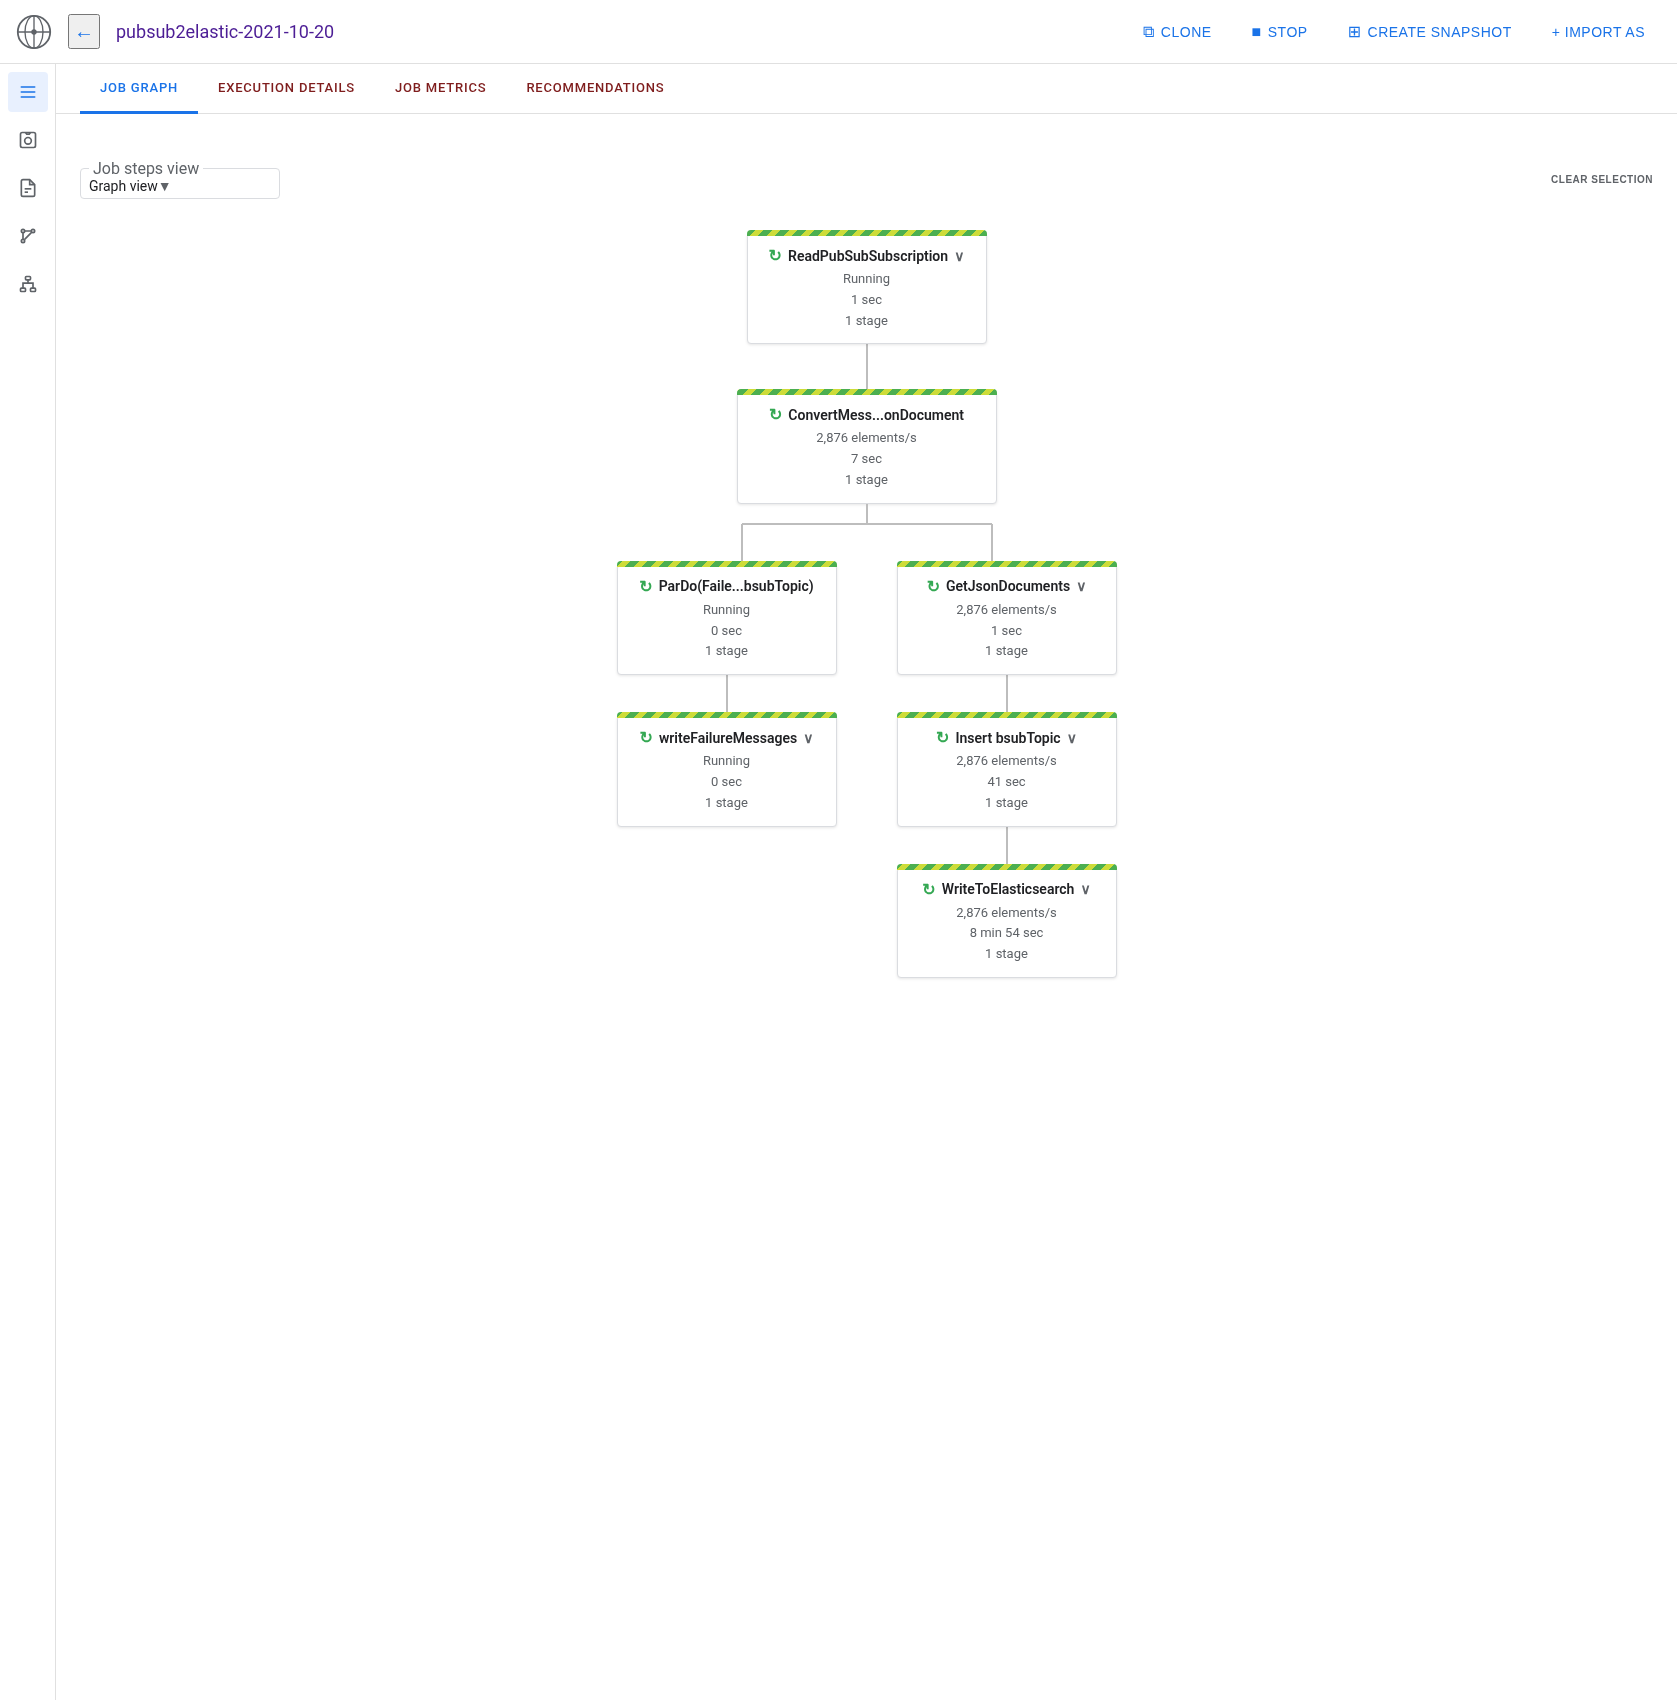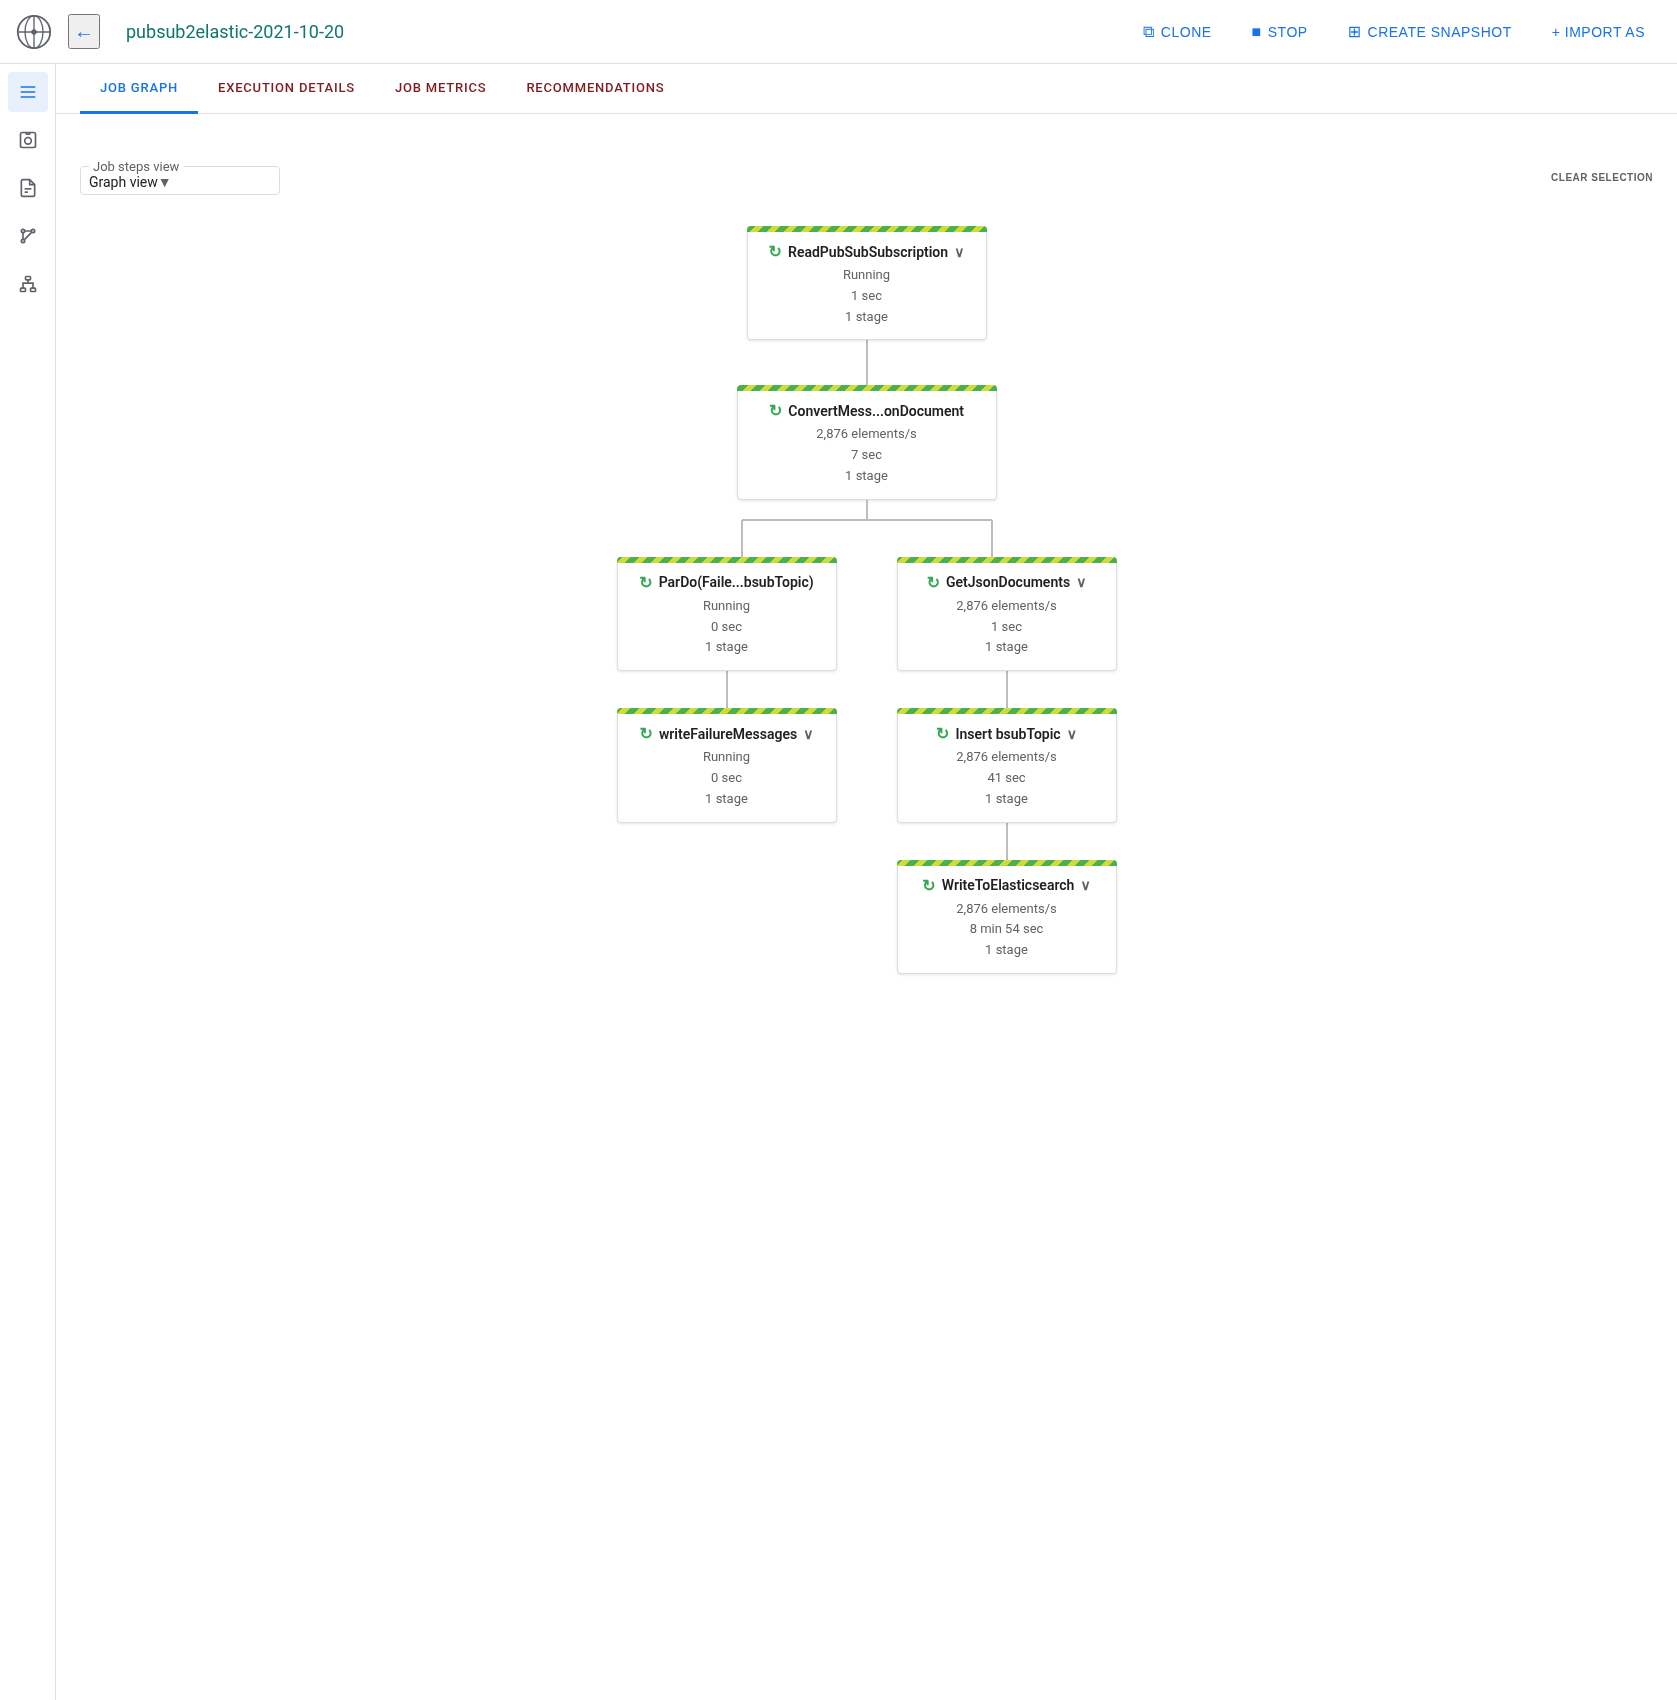--- a/index.html
+++ b/index.html
@@ -21,23 +21,22 @@
     .back-btn {
       color: #1a73e8;
       cursor: pointer;
       font-size: 20px;
       padding: 4px;
       display: flex; align-items: center;
     }
     .page-title {
       font-size: 18px;
       font-weight: 400;
-      color: #0f766e;
+      color: #4c1d95;
       flex: 1;
-      margin-left: 10px;
     }
     .header-actions {
       display: flex;
       align-items: center;
       gap: 8px;
     }
     .header-btn {
       display: flex;
       align-items: center;
       gap: 6px;
@@ -125,21 +124,21 @@
     }
     .view-selector-fieldset {
       border: 1px solid #dadce0;
       border-radius: 4px;
       padding: 4px 8px;
       padding-top: 0;
       position: relative;
       width: 200px;
     }
     .view-selector-fieldset legend {
-      font-size: 13px;
+      font-size: 16px;
       color: #5f6368;
       padding: 0 4px;
     }
     .view-selector-inner {
       display: flex;
       align-items: center;
       justify-content: flex-start;
       cursor: pointer;
     }
     .clear-selection-btn {

